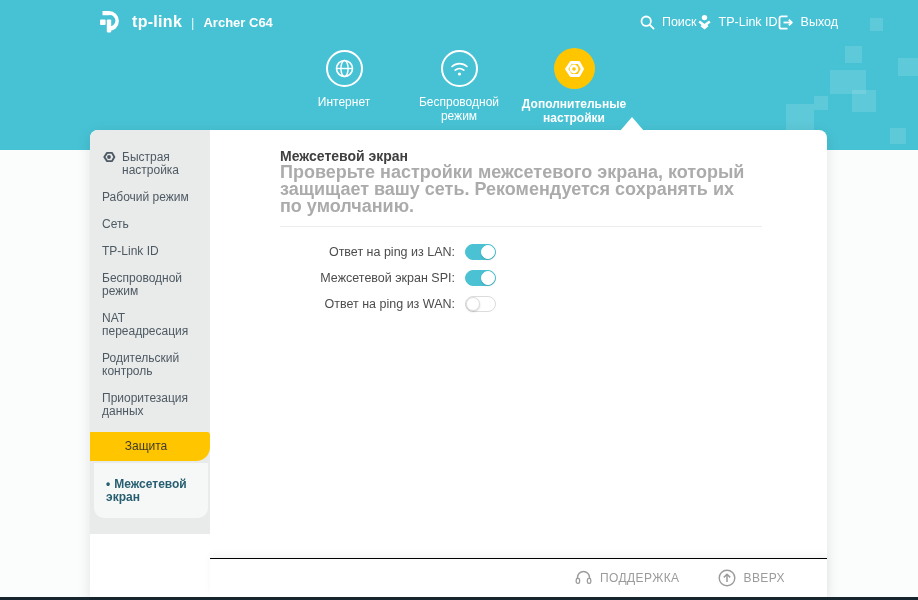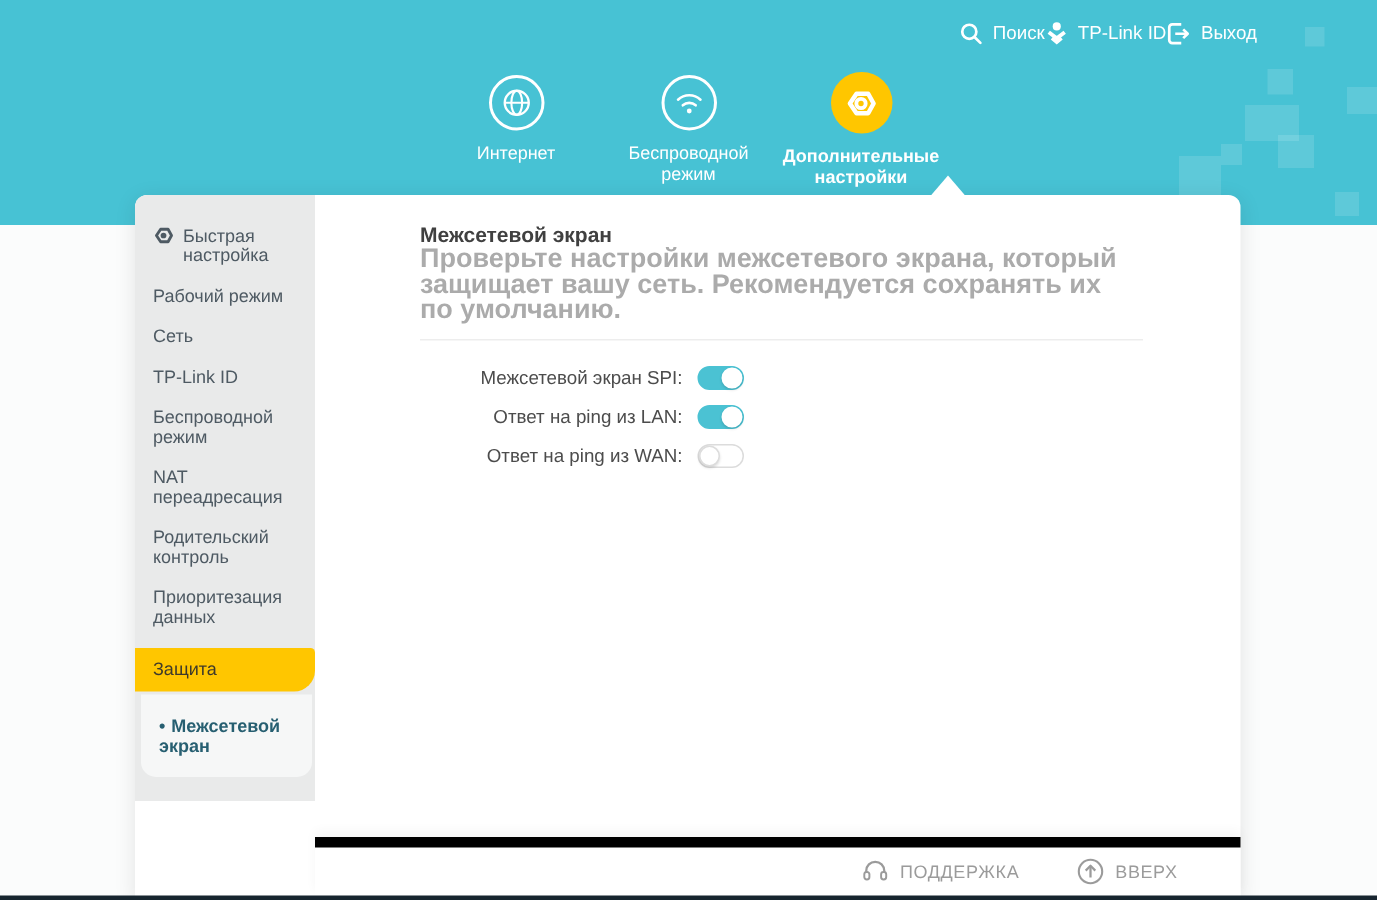--- a/index.html
+++ b/index.html
@@ -36,21 +36,21 @@
   
   .card { position:absolute; left:90px; top:130px; width:737px; height:470px; background:#fff;
     border-radius:8px 8px 0 0; box-shadow:0 3px 14px rgba(0,0,0,0.10); z-index:5; }
 
   
   .sidebar { position:absolute; left:0; top:0; width:120px; height:404px; background:#e9eaea; border-radius:8px 0 0 0; font-size:12px; color:#4e5a63; }
   .side-list { padding-top:21px; }
   .side-item { padding:0 10px 0 12px; margin-bottom:14px; line-height:13px; cursor:pointer; }
   .side-item.with-icon { display:flex; gap:6px; }
   .side-item.with-icon svg { flex:none; margin-top:-1px; }
-  .side-item.active-yellow { background:#ffc600; color:#3e3a2a; padding:8px 20px 8px 12px; margin-bottom:0; border-radius:0 3px 14px 0; }
+  .side-item.active-yellow { background:#ffc600; color:#3e3a2a; padding:8px 20px 8px 12px; margin-bottom:0; border-radius:0 3px 14px 0;text-align:center; }
   .submenu-panel { margin:2px 2px 0 4px; background:#f6f7f7; border-radius:0 0 10px 10px; padding:15px 8px 14px 12px; }
   .sub-item { margin-bottom:16px; line-height:13px; color:#b3b3b3; cursor:pointer; }
   .sub-item:last-child { margin-bottom:0; }
   .sub-item.active { color:#275f71; font-weight:bold; }
   .sub-item.active .bullet { display:inline-block; margin-right:4px; }
 
   
   .content { position:absolute; left:120px; top:0; right:0; height:428px; padding:18px 65px 0 70px; }
   .page-title { font-size:14px; font-weight:bold; color:#404040; }
   .page-desc { margin-top:0; font-size:18px; line-height:17px; color:#ababab; max-width:472px;font-weight:bold; }
@@ -60,40 +60,50 @@
   .setting-row label { width:175px; text-align:right; font-size:12.5px; color:#4c4c4c; }
   .toggle { position:relative; width:31px; height:16px; border-radius:9px; margin-left:10px;
     background:#fff; border:1px solid #dcdcdc; cursor:pointer; }
   .toggle .knob { position:absolute; top:0px; left:0px; width:14px; height:14px; border-radius:50%;
     background:#fff; border:1px solid #dcdcdc; box-shadow:0 1px 2px rgba(0,0,0,0.15); }
   .toggle.on { background:#4bc2d3; border-color:#4bc2d3; }
   .toggle.on .knob { left:auto; right:0px; border-color:#fff; }
 
   
   .footer { position:absolute; left:120px; right:0; bottom:3px; height:39px; background:#fff;
-    border-top:7px solid #000000; box-shadow:0 -4px 7px rgba(0,0,0,0.04);
+    border-top:1px solid #000000; box-shadow:0 -4px 7px rgba(0,0,0,0.04);
     display:flex; align-items:center; justify-content:flex-end; gap:38px; padding-right:42px; }
   .fbtn { display:flex; align-items:center; gap:8px; color:#9b9b9b; font-size:12px; letter-spacing:0.4px; cursor:pointer; }
 
   .bottom-strip { position:absolute; left:0; bottom:0; width:918px; height:3px; background:#17252f; z-index:20; }
 </style>
 </head>
 <body>
 
 <div class="teal-band">
   <div class="deco-sq" style="left:845px; top:46px; width:17px; height:17px;"></div>
   <div class="deco-sq" style="left:830px; top:70px; width:36px; height:24px;"></div>
   <div class="deco-sq" style="left:852px; top:90px; width:24px; height:22px;"></div>
   <div class="deco-sq" style="left:898px; top:58px; width:20px; height:18px;"></div>
   <div class="deco-sq" style="left:786px; top:104px; width:28px; height:26px;"></div>
   <div class="deco-sq" style="left:814px; top:96px; width:14px; height:14px;"></div>
   <div class="deco-sq" style="left:890px; top:128px; width:16px; height:16px;"></div>
   <div class="deco-sq" style="left:870px; top:18px; width:13px; height:13px;"></div>
 
   <div class="header-row">
+    <div class="logo-wrap">
+      <svg class="logo-mark" viewBox="0 0 30 30">
+        <path d="M14 4 a10 10 0 1 1 -0.2 20 l0 -5 a5.5 5.5 0 1 0 0.2 -10.8 l-6.5 0 l0 -4.2 z" fill="#fff"></path>
+        <rect x="5" y="12.5" width="5.6" height="5.6" rx="1" fill="#fff"></rect>
+        <rect x="11.8" y="12.5" width="4.4" height="13" rx="1" fill="#fff"></rect>
+      </svg>
+      <span class="brand">tp-link</span>
+      <span class="brand-sep">|</span>
+      <span class="model">Archer C64</span>
+    </div>
     <div class="header-right">
       <div class="hbtn">
         <svg width="15" height="15" viewBox="0 0 15 15">
           <circle cx="6.2" cy="6.2" r="4.7" fill="none" stroke="#fff" stroke-width="1.8"></circle>
           <line x1="9.8" y1="9.8" x2="13.6" y2="13.6" stroke="#fff" stroke-width="1.8" stroke-linecap="round"></line>
         </svg>
         <span>Поиск</span>
       </div>
       <div class="hbtn">
         <svg width="15" height="16" viewBox="0 0 15 16">
@@ -179,27 +189,27 @@
     </div>
   </div>
 
   <div class="content">
     <div class="page-title">Межсетевой экран</div>
     <div class="page-desc">Проверьте настройки межсетевого экрана, который защищает вашу сеть. Рекомендуется сохранять их по умолчанию.</div>
     <div class="divider"></div>
 
     <div class="settings">
       <div class="setting-row">
-        <label>Межсетевой экран SPI:</label>
+        <label>Ответ на ping из LAN:</label>
         <div class="toggle on">
             <span class="knob"></span>
           </div>
       </div>
       <div class="setting-row">
-        <label>Ответ на ping из LAN:</label>
+        <label>Межсетевой экран SPI:</label>
         <div class="toggle on">
             <span class="knob"></span>
           </div>
       </div>
       <div class="setting-row">
         <label>Ответ на ping из WAN:</label>
         <div class="toggle">
             <span class="knob"></span>
           </div>
       </div>

